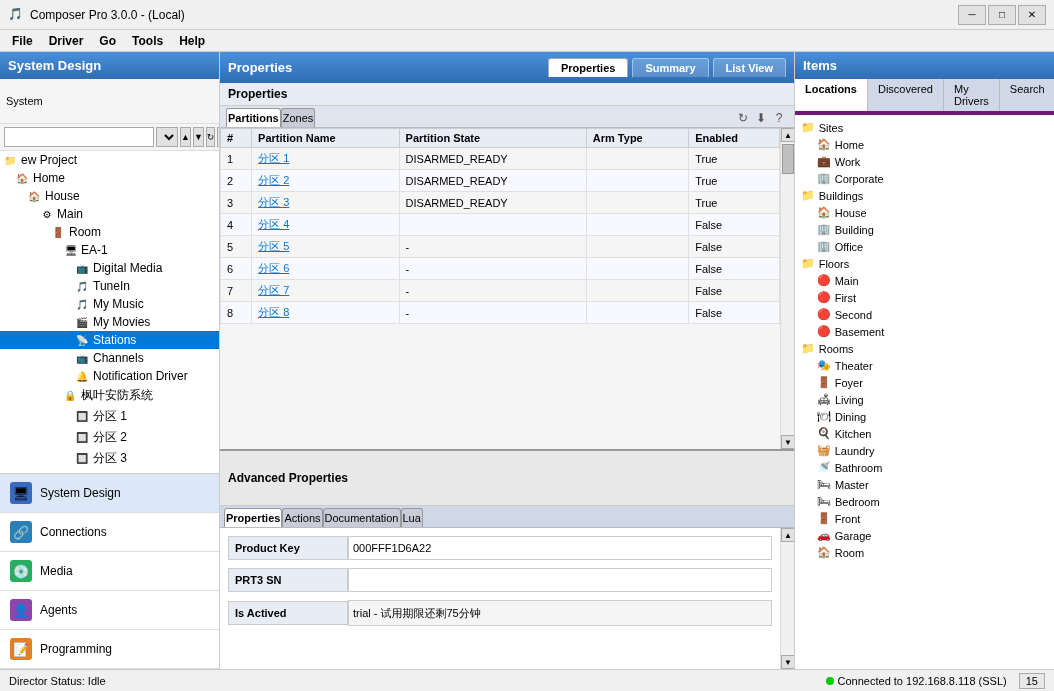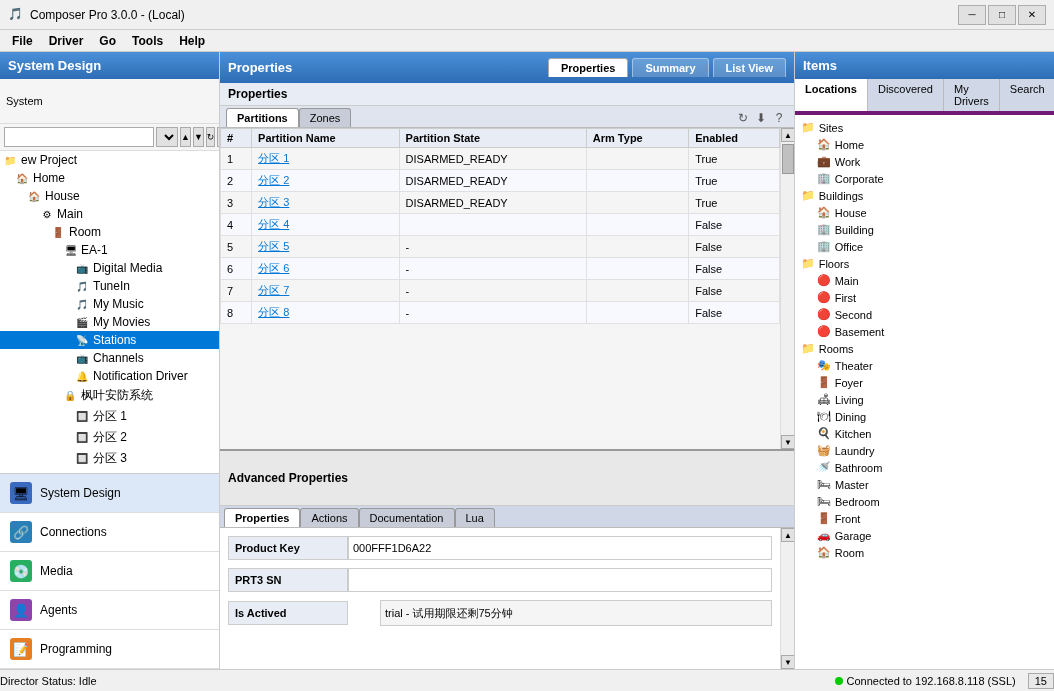--- a/index.html
+++ b/index.html
@@ -142,21 +142,21 @@
     .nav-item.active { background: #dce8f7; }
     .nav-item-icon { width: 22px; height: 22px; margin-right: 8px; border-radius: 3px; display: flex; align-items: center; justify-content: center; font-size: 13px; }
 
     
     .status-bar {
       height: 22px;
       background: #f0f0f0;
       border-top: 1px solid #ccc;
       display: flex;
       align-items: center;
-      padding: 0 0;
+      padding: 0 9px;
       font-size: 11px;
       justify-content: space-between;
     }
 
     
     .middle-panel {
       flex: 1;
       display: flex;
       flex-direction: column;
       background: #f5f5f5;
@@ -197,21 +197,21 @@
 
     .properties-sub-header {
       background: #e8ecf5;
       padding: 4px 8px;
       font-size: 12px;
       font-weight: bold;
       border-bottom: 1px solid #ccc;
     }
 
     .sub-tab {
-      padding: 3px 10px;
+      padding: 3px 1px;
       background: #c8ccd8;
       border: 1px solid #999;
       border-bottom: none;
       cursor: pointer;
       font-size: 11px;
       border-radius: 3px 3px 0 0;
     }
     .sub-tab.active { background: white; font-weight: bold; }
 
     .partitions-table {
@@ -307,21 +307,20 @@
 
     .field-value-text {
       flex: 1;
       height: 24px;
       border: 1px solid #ccc;
       padding: 12px 4px;
       font-size: 11px;
       background: #f5f5f5;
       display: flex;
       align-items: center;
-      margin-left: 32px;
     }
 
     
     .right-panel {
       width: 260px;
       background: #fff;
       border-left: 1px solid #ccc;
       display: flex;
       flex-direction: column;
       overflow: hidden;

